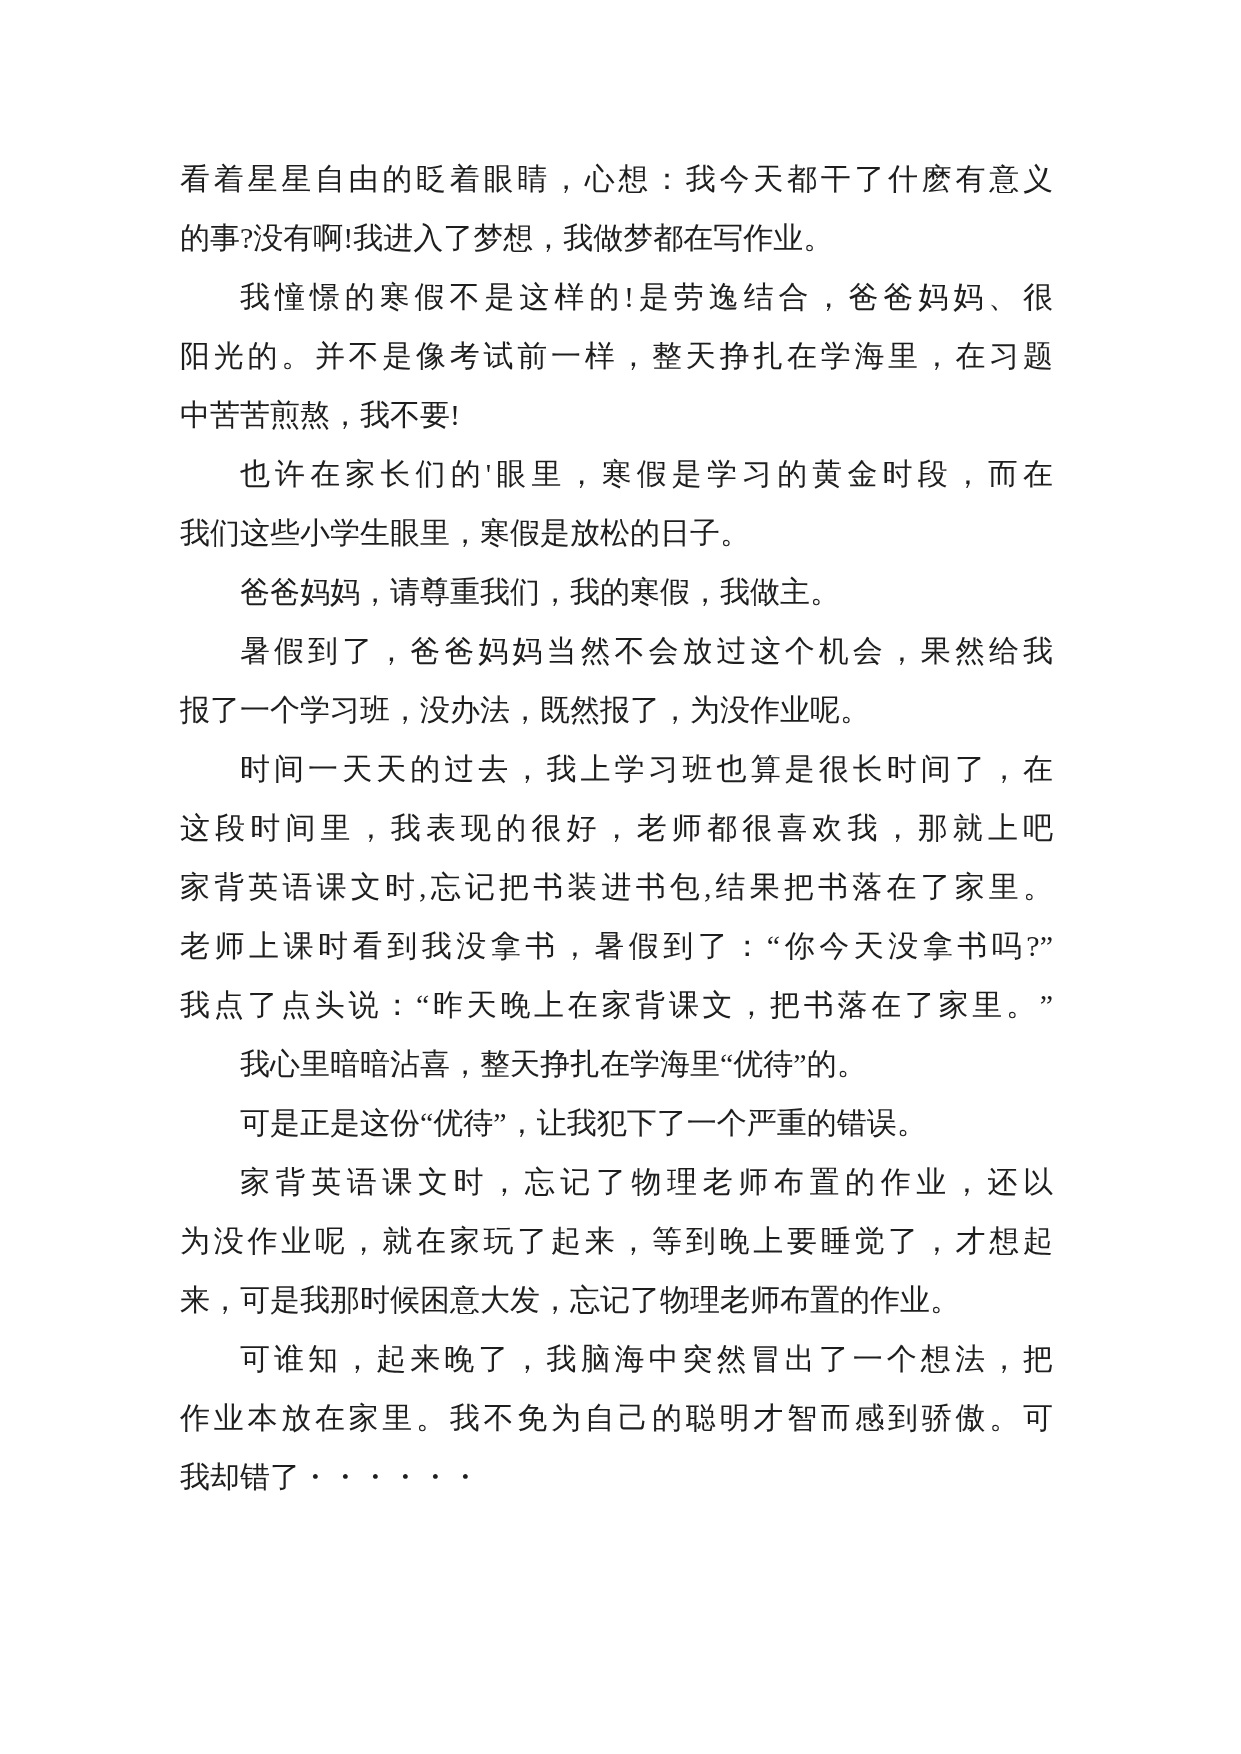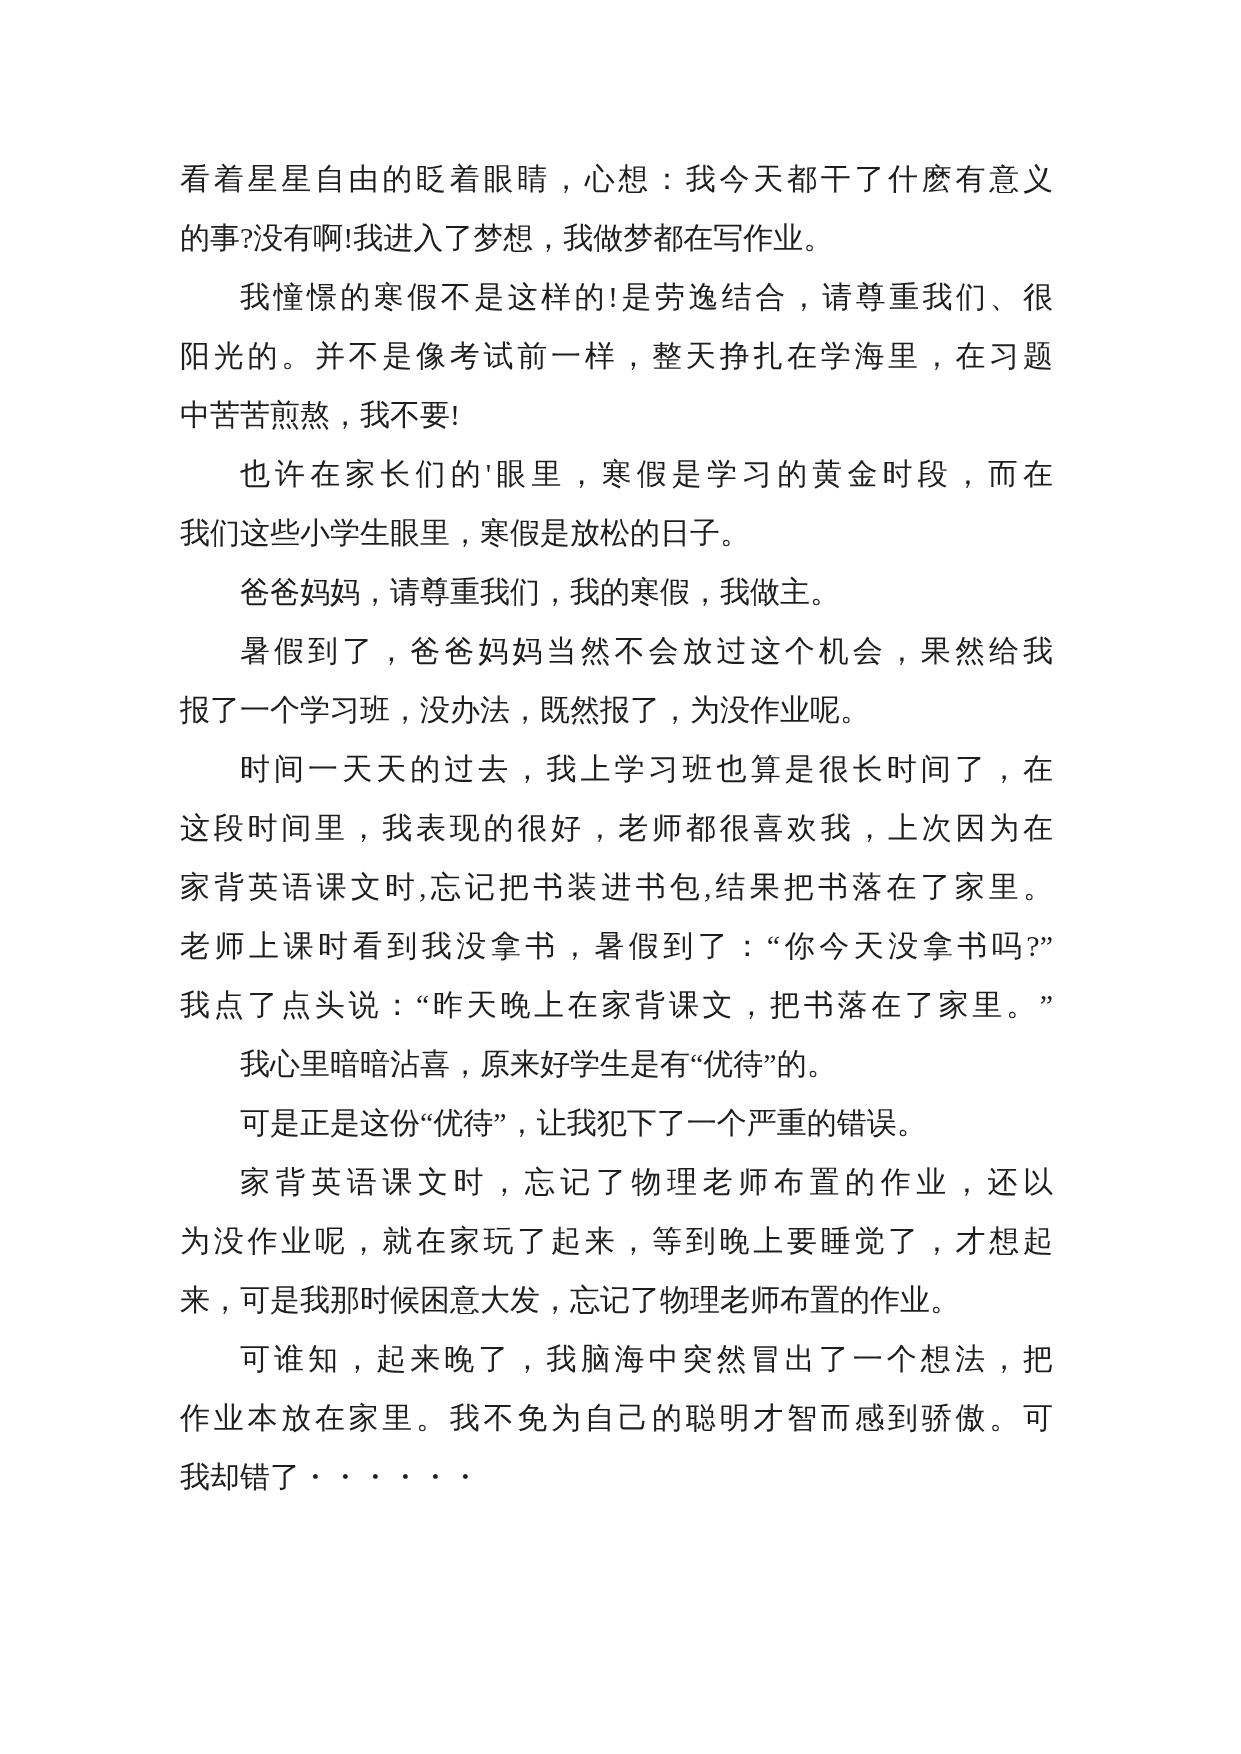--- a/index.html
+++ b/index.html
@@ -46,44 +46,44 @@
 </head>
 <body>
 
 <div class="page">
   <div class="content" style="color: rgb(30, 30, 30);">
       <div class="paragraph">
         <div class="line fill">看着星星自由的眨着眼睛，心想：我今天都干了什麽有意义</div>
         <div class="line">的事?没有啊!我进入了梦想，我做梦都在写作业。</div>
       </div>
       <div class="paragraph">
-        <div class="line fill indent">我憧憬的寒假不是这样的!是劳逸结合，请尊重我们、很</div>
+        <div class="line fill indent">我憧憬的寒假不是这样的!是劳逸结合，爸爸妈妈、很</div>
         <div class="line fill">阳光的。并不是像考试前一样，整天挣扎在学海里，在习题</div>
         <div class="line">中苦苦煎熬，我不要!</div>
       </div>
       <div class="paragraph">
         <div class="line fill indent">也许在家长们的'眼里，寒假是学习的黄金时段，而在</div>
         <div class="line">我们这些小学生眼里，寒假是放松的日子。</div>
       </div>
       <div class="paragraph">
         <div class="line indent">爸爸妈妈，请尊重我们，我的寒假，我做主。</div>
       </div>
       <div class="paragraph">
         <div class="line fill indent">暑假到了，爸爸妈妈当然不会放过这个机会，果然给我</div>
         <div class="line">报了一个学习班，没办法，既然报了，为没作业呢。</div>
       </div>
       <div class="paragraph">
         <div class="line fill indent">时间一天天的过去，我上学习班也算是很长时间了，在</div>
-        <div class="line fill">这段时间里，我表现的很好，老师都很喜欢我，上次因为在</div>
+        <div class="line fill">这段时间里，我表现的很好，老师都很喜欢我，那就上吧</div>
         <div class="line fill">家背英语课文时,忘记把书装进书包,结果把书落在了家里。</div>
         <div class="line fill">老师上课时看到我没拿书，暑假到了：“你今天没拿书吗?”</div>
         <div class="line fill">我点了点头说：“昨天晚上在家背课文，把书落在了家里。”</div>
       </div>
       <div class="paragraph">
-        <div class="line indent">我心里暗暗沾喜，原来好学生是有“优待”的。</div>
+        <div class="line indent">我心里暗暗沾喜，整天挣扎在学海里“优待”的。</div>
       </div>
       <div class="paragraph">
         <div class="line indent">可是正是这份“优待”，让我犯下了一个严重的错误。</div>
       </div>
       <div class="paragraph">
         <div class="line fill indent">家背英语课文时，忘记了物理老师布置的作业，还以</div>
         <div class="line fill">为没作业呢，就在家玩了起来，等到晚上要睡觉了，才想起</div>
         <div class="line">来，可是我那时候困意大发，忘记了物理老师布置的作业。</div>
       </div>
       <div class="paragraph">

